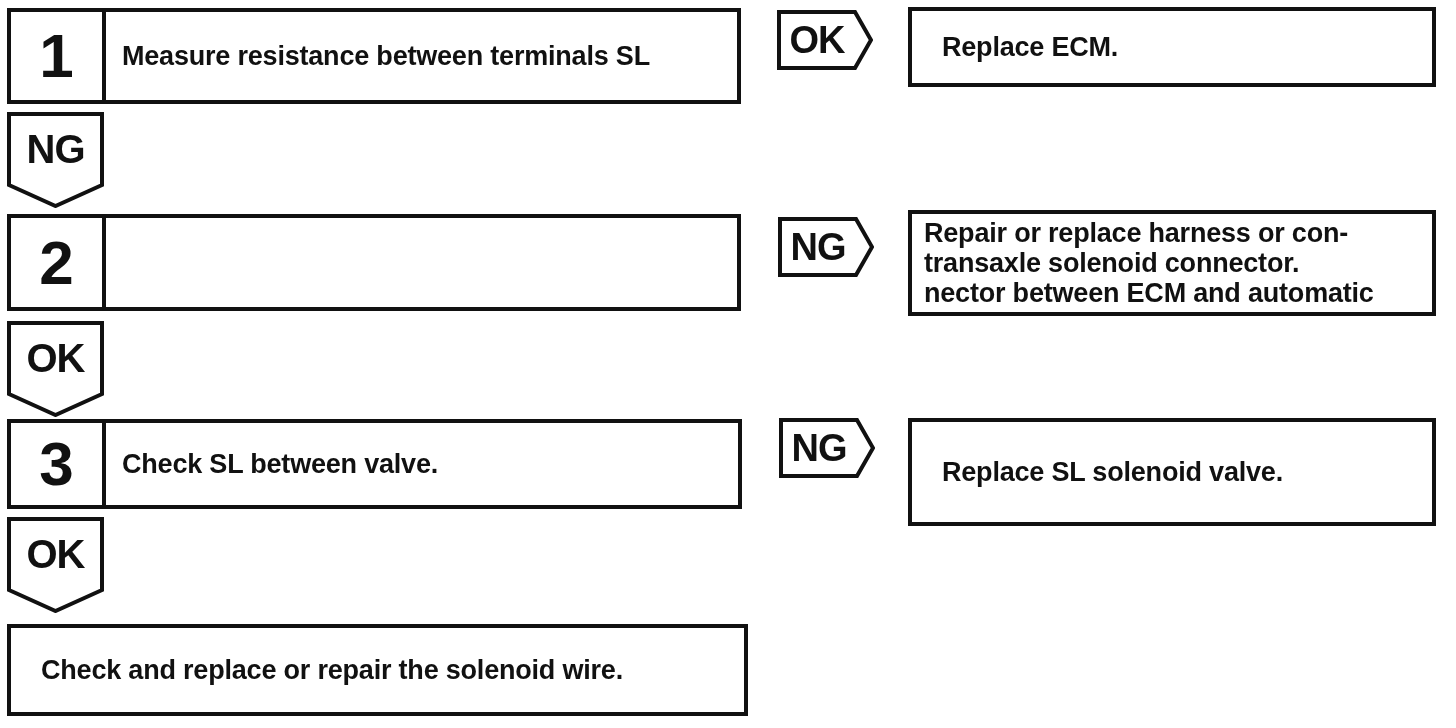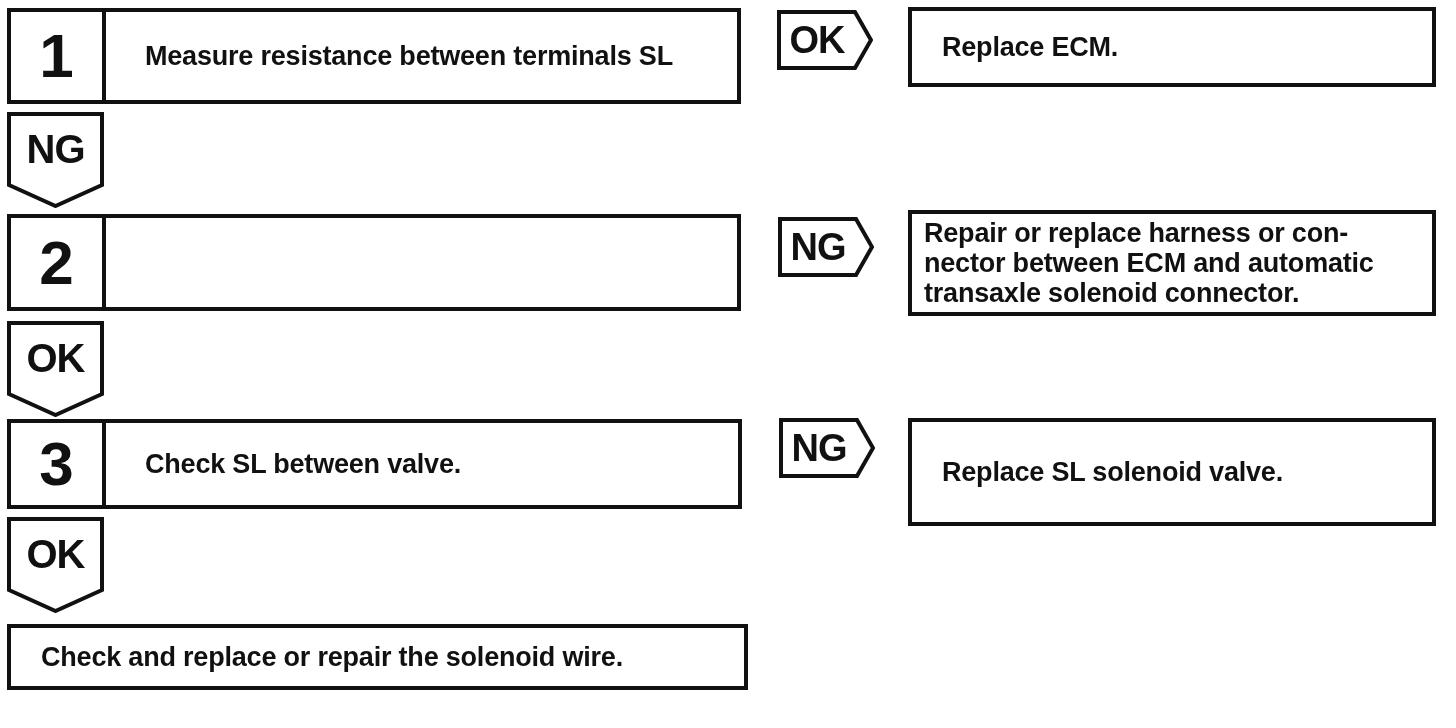--- a/index.html
+++ b/index.html
@@ -36,27 +36,26 @@
     justify-content:center;
     font-size:62px;
     font-weight:bold;
     line-height:1;
   }
   .step-text{
     flex:1;
     display:flex;
     flex-direction:column;
     justify-content:center;
-    padding-left:23px;
+    padding-left:16px;
     font-size:27px;
     font-weight:bold;
     line-height:34px;
     letter-spacing:-0.2px;
     white-space:nowrap;
-    margin-left:16px;
   }
   
   .plain-box{
     position:absolute;
     border:4px solid var(--line);
     background:#fff;
     display:flex;
     flex-direction:column;
     justify-content:center;
     padding-left:30px;
@@ -132,22 +131,22 @@
   </div>
 
   <div class="pointer-right" style="left:778px;top:217px;">
     <svg width="96" height="60" viewBox="0 0 96 60">
       <polygon points="2,2 78,2 94,30 78,58 2,58" fill="#ffffff" stroke="#111111" stroke-width="4" stroke-linejoin="miter"></polygon>
     </svg>
     <div class="ptr-label">NG</div>
   </div>
   <div class="plain-box" style="left:908px;top:210px;width:528px;height:106px;padding-left:12px;">
     <div class="bline" style="line-height:30px;">Repair or replace harness or con-</div>
+    <div class="bline" style="line-height:30px;">transaxle solenoid connector.</div>
     <div class="bline" style="line-height:30px;">nector between ECM and automatic</div>
-    <div class="bline" style="line-height:30px;">transaxle solenoid connector.</div>
   </div>
 
   <div class="pent-down" style="top:321px;">
     <svg width="97" height="96" viewBox="0 0 97 96">
       <polygon points="2,2 95,2 95,73 48.5,94 2,73" fill="#ffffff" stroke="#111111" stroke-width="4" stroke-linejoin="miter"></polygon>
     </svg>
     <div class="pent-label">OK</div>
   </div>
 
   <div class="step-box" style="top:419px;height:90px;width:735px;">
@@ -167,17 +166,17 @@
     <div class="bline">Replace SL solenoid valve.</div>
   </div>
 
   <div class="pent-down" style="top:517px;">
     <svg width="97" height="96" viewBox="0 0 97 96">
       <polygon points="2,2 95,2 95,73 48.5,94 2,73" fill="#ffffff" stroke="#111111" stroke-width="4" stroke-linejoin="miter"></polygon>
     </svg>
     <div class="pent-label">OK</div>
   </div>
 
-  <div class="plain-box" style="left:7px;top:624px;width:741px;height:66px;justify-content:center;">
+  <div class="plain-box" style="left:7px;top:624px;width:741px;height:92px;justify-content:center;">
     <div class="bline">Check and replace or repair the solenoid wire.</div>
   </div>
 
 </div>
 
 </body></html>

